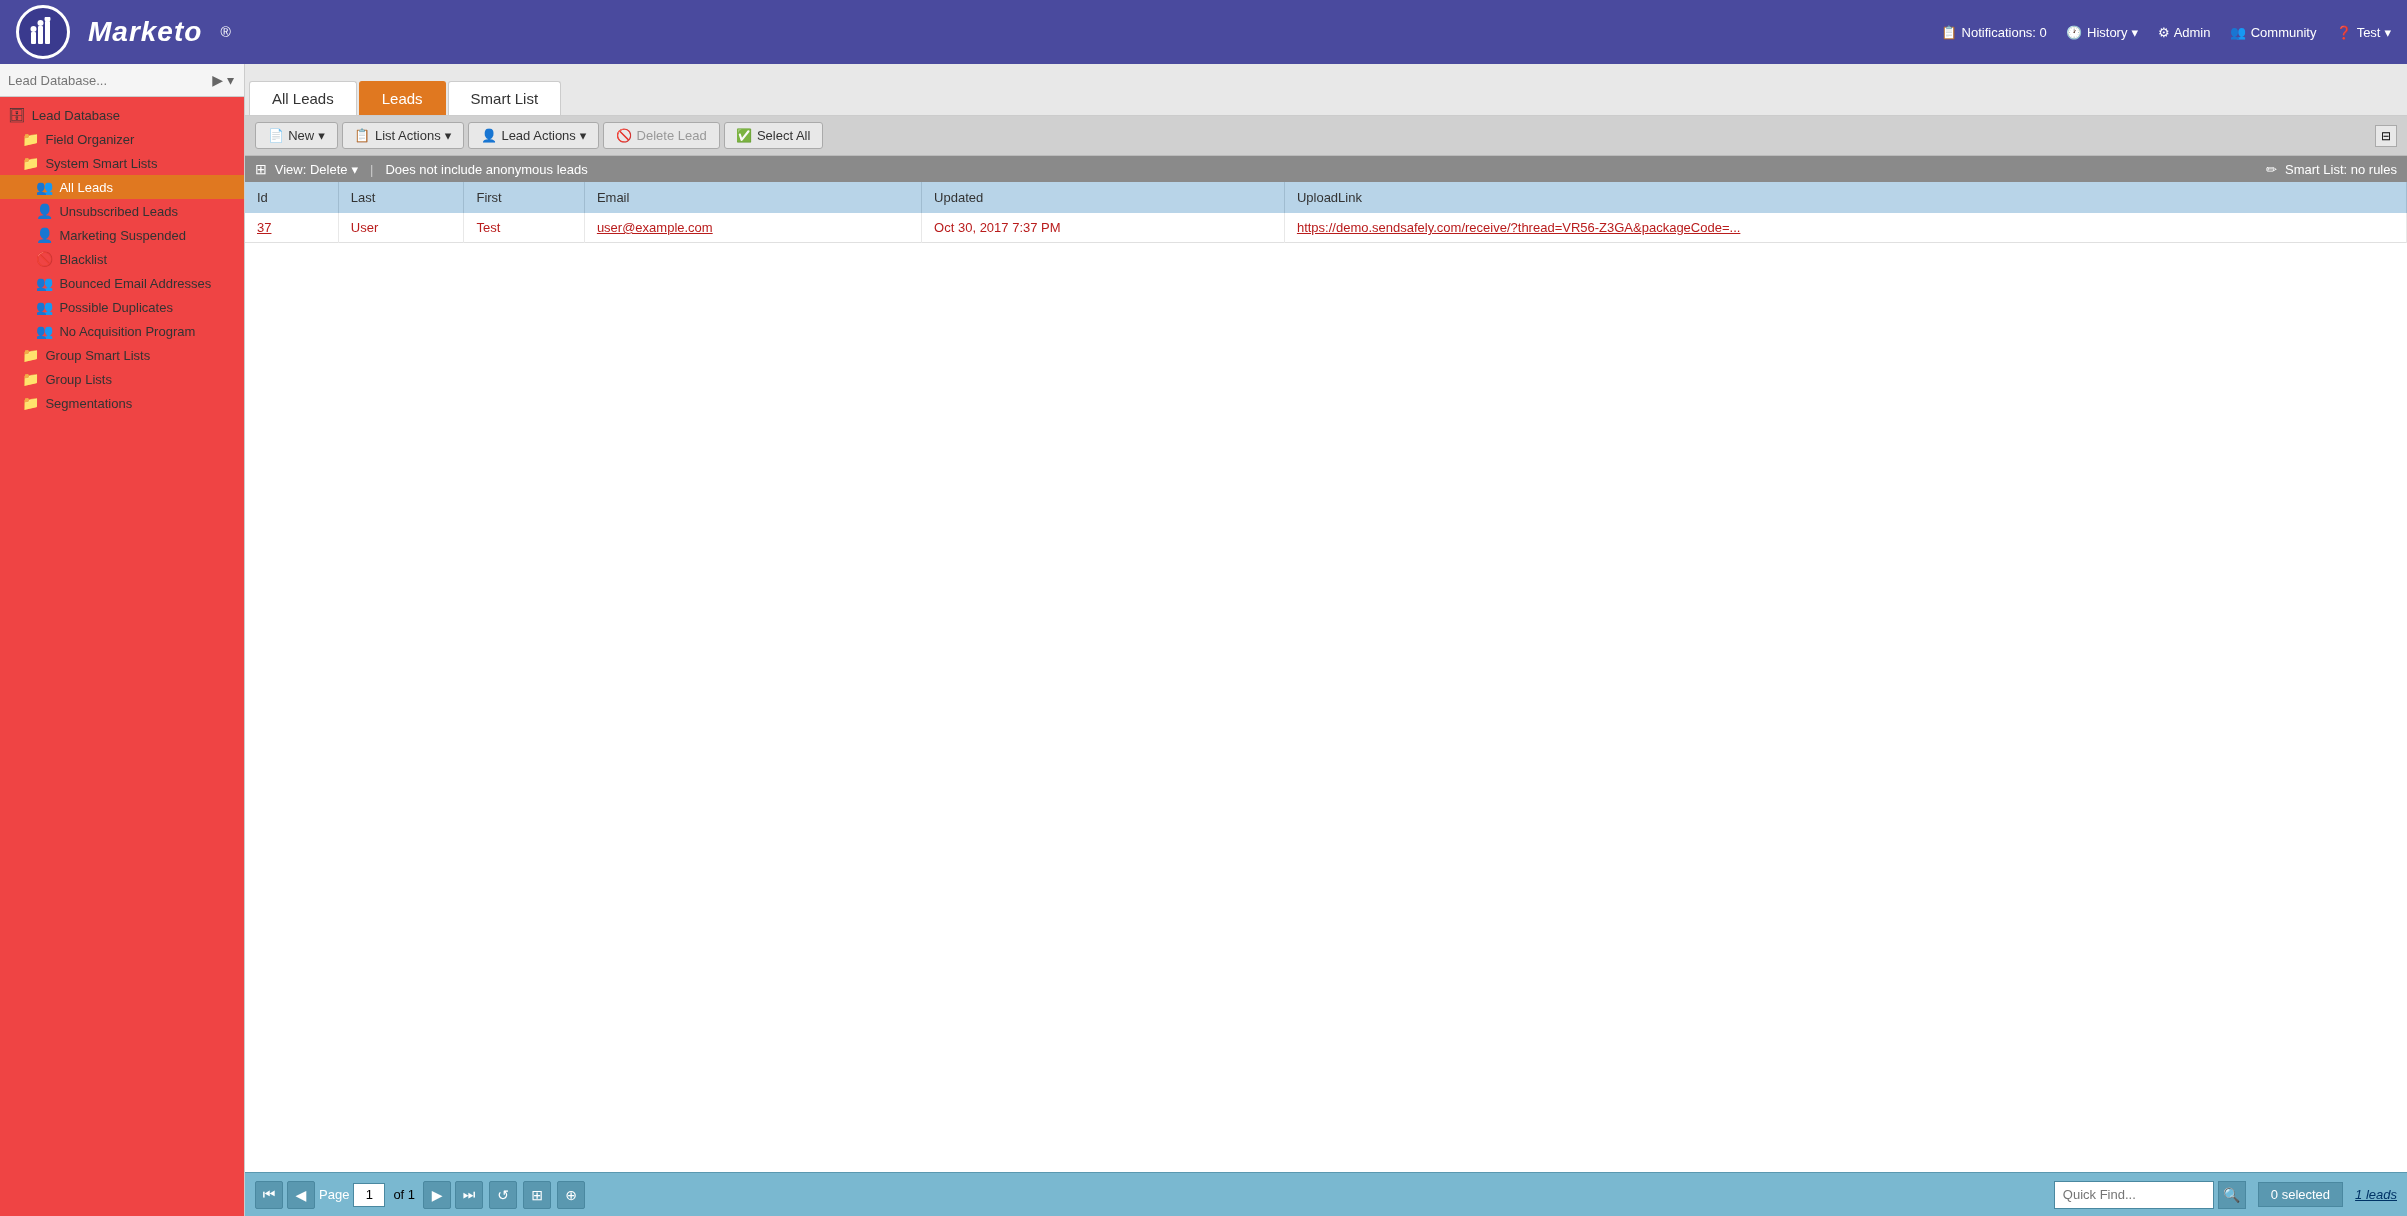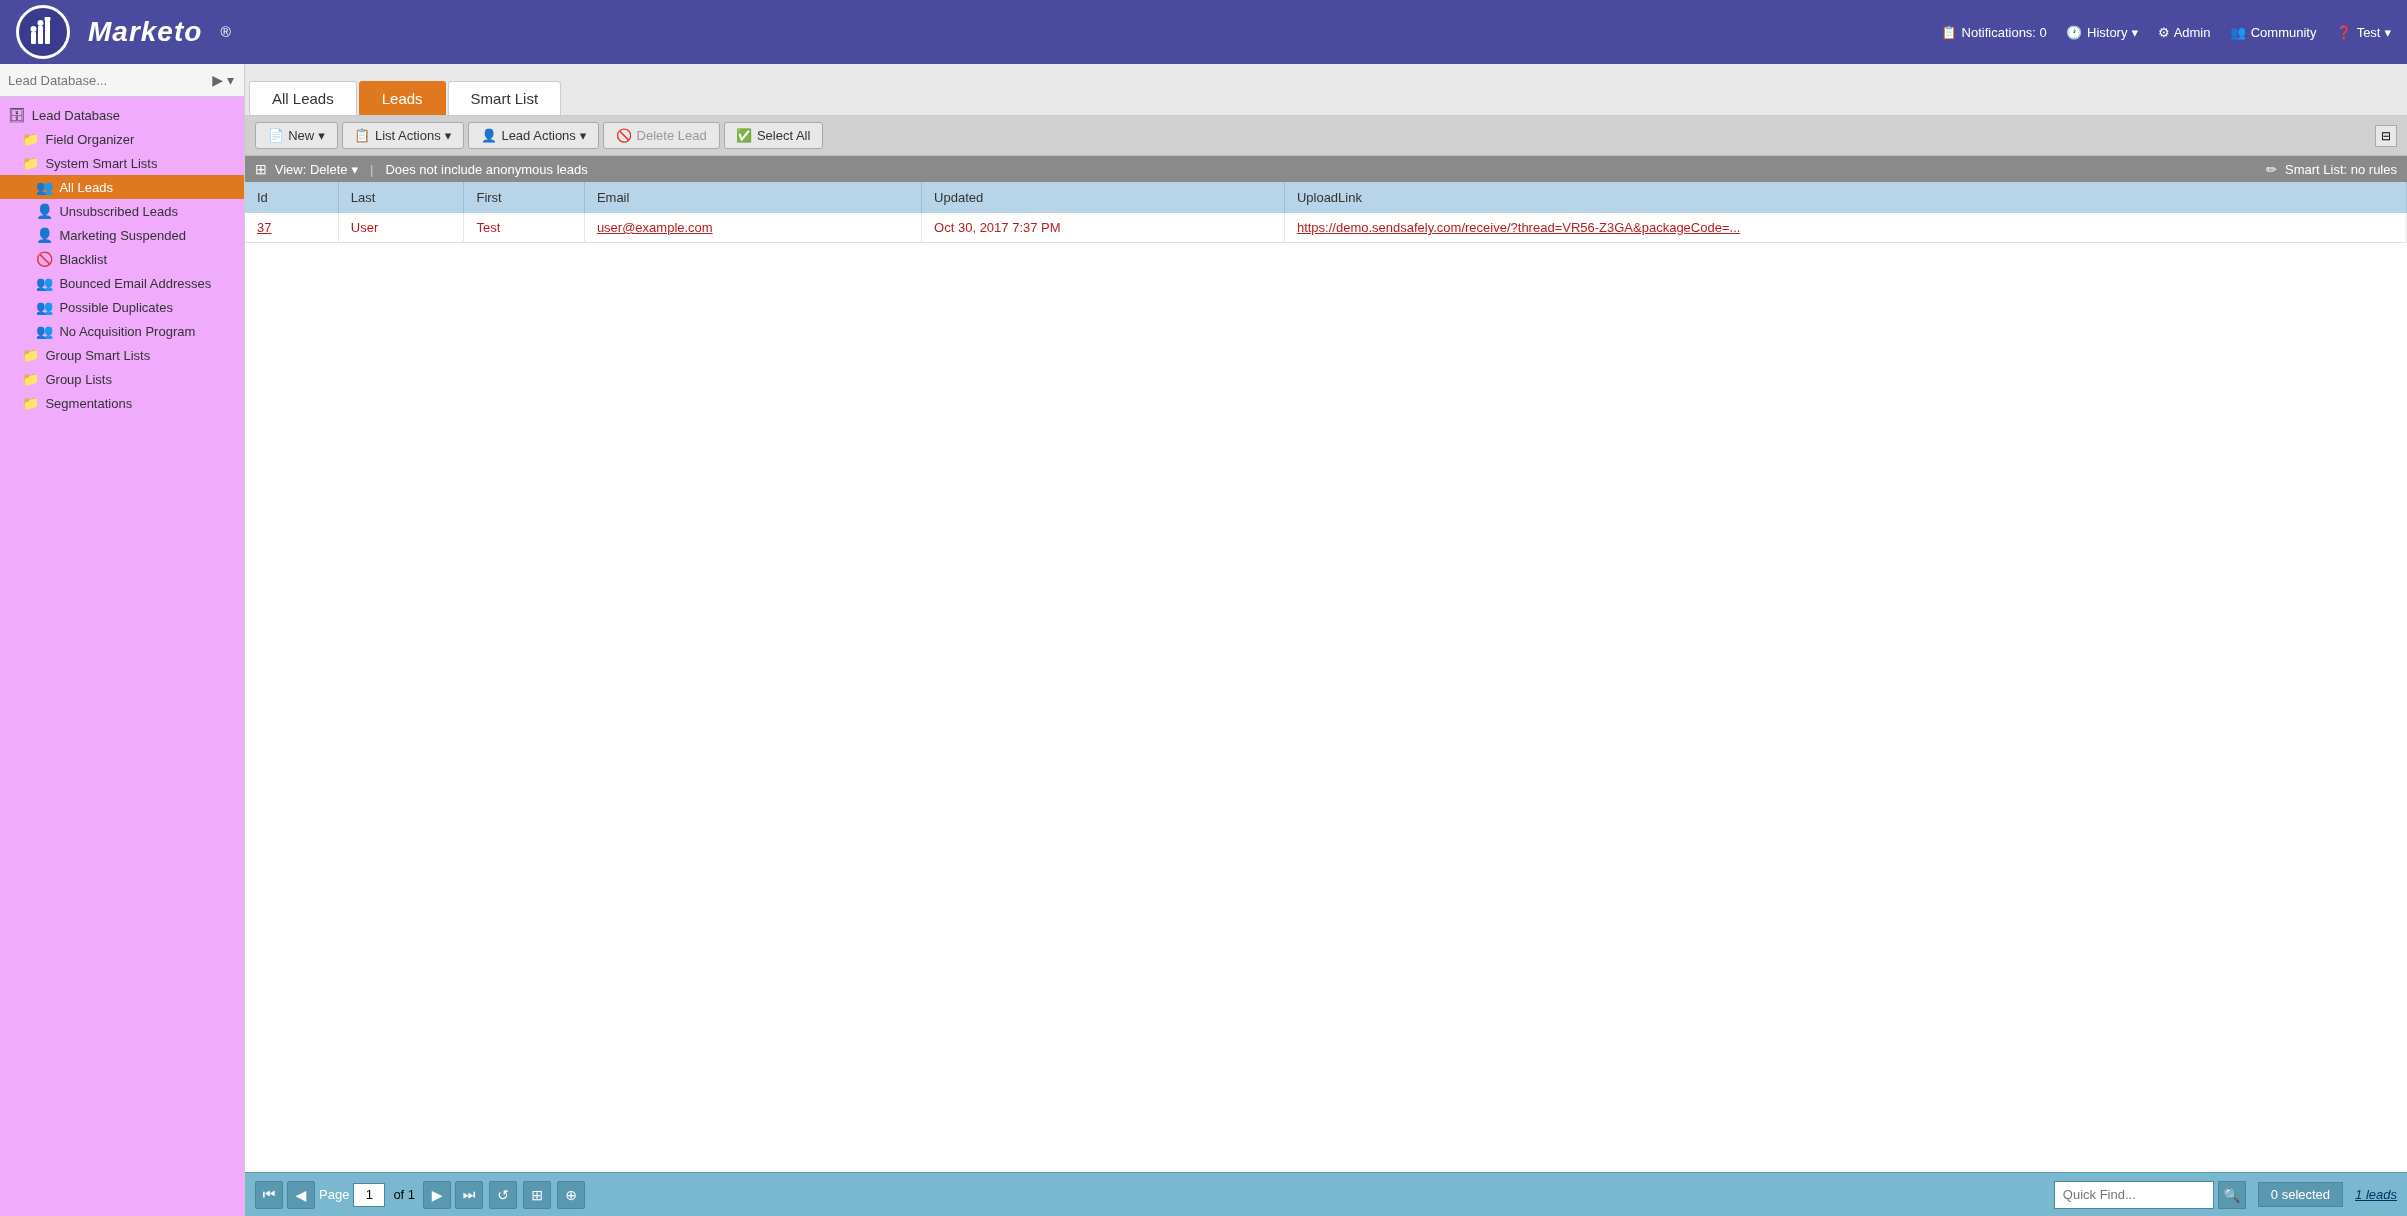--- a/index.html
+++ b/index.html
@@ -41,21 +41,21 @@
 
     
     #main-layout {
       display: flex;
       height: calc(100vh - 64px);
     }
 
     
     #sidebar {
       width: 245px;
-      background: #f0abfc;
+      background: #ef4444;
       border-right: 1px solid #ccc;
       display: flex;
       flex-direction: column;
       overflow-y: auto;
       flex-shrink: 0;
     }
     #sidebar-search {
       display: flex;
       align-items: center;
       padding: 6px 8px;

